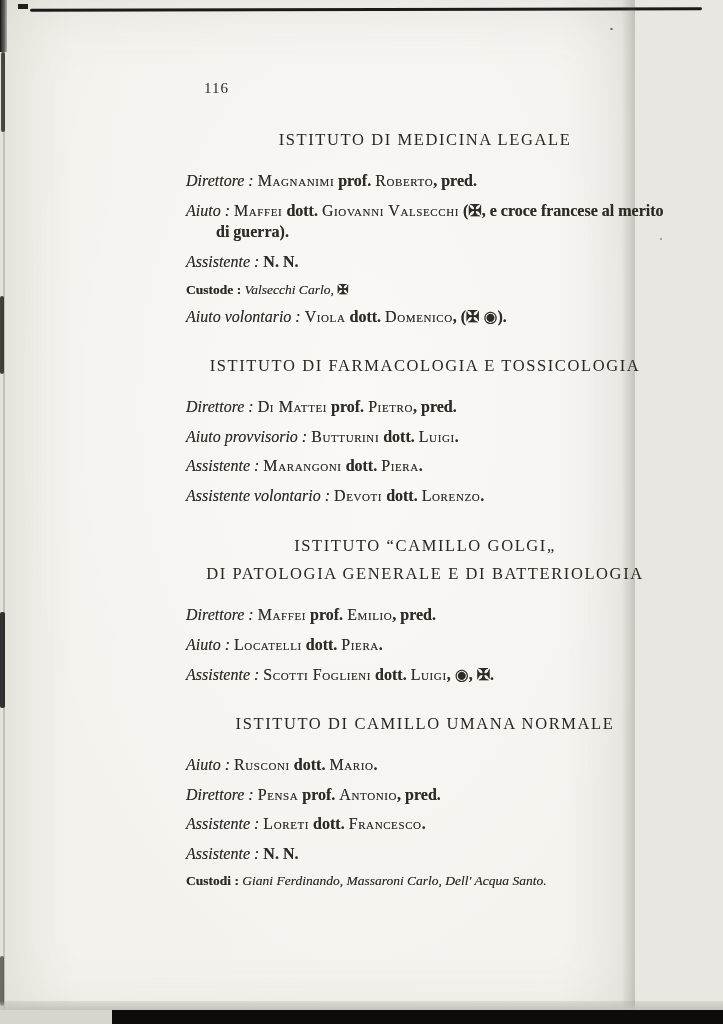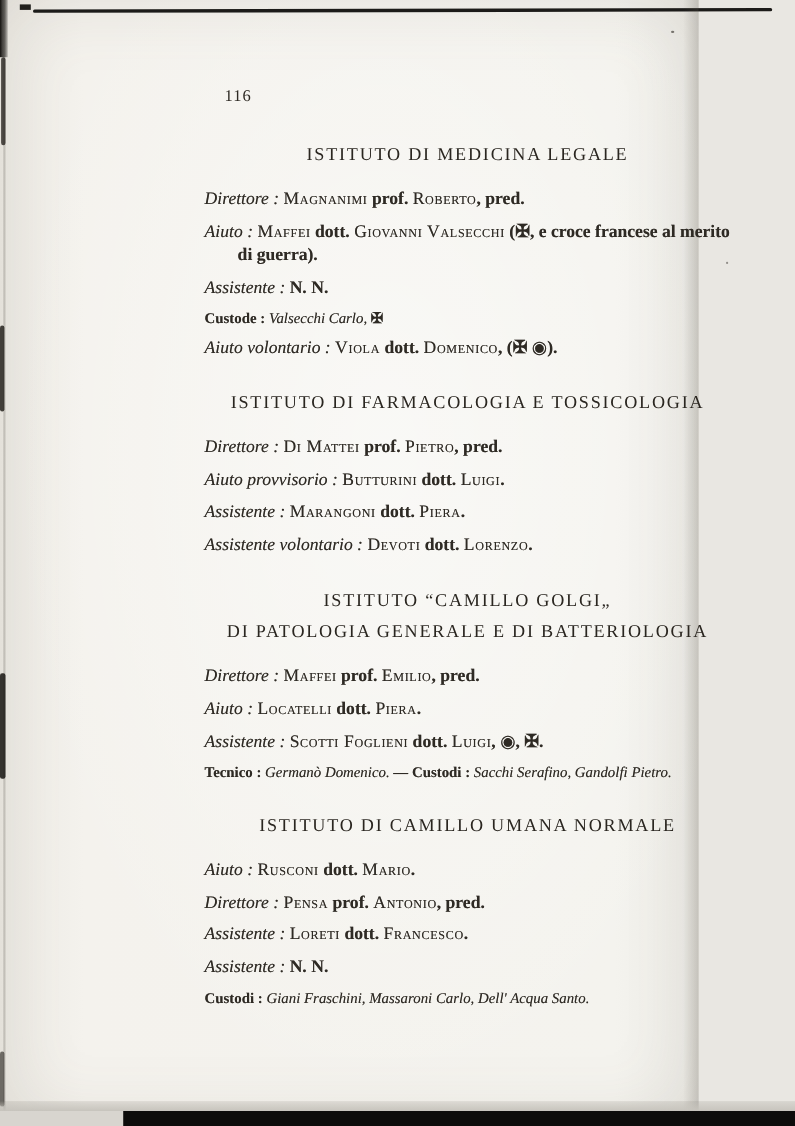--- a/index.html
+++ b/index.html
@@ -115,28 +115,27 @@
           <p class="entry"><span class="it">Assistente volontario : </span><span class="sc">Devoti</span><span class="rm"> dott. </span><span class="sc">Lorenzo</span><span class="rm">.</span></p>
         </section>
         <section>
           <h2 class="title">
             <div>ISTITUTO “CAMILLO GOLGI„</div>
             <div>DI PATOLOGIA GENERALE E DI BATTERIOLOGIA</div>
           </h2>
           <p class="entry"><span class="it">Direttore : </span><span class="sc">Maffei</span><span class="rm"> prof. </span><span class="sc">Emilio</span><span class="rm">, pred.</span></p>
           <p class="entry"><span class="it">Aiuto : </span><span class="sc">Locatelli</span><span class="rm"> dott. </span><span class="sc">Piera</span><span class="rm">.</span></p>
           <p class="entry"><span class="it">Assistente : </span><span class="sc">Scotti Foglieni</span><span class="rm"> dott. </span><span class="sc">Luigi</span><span class="rm">, ◉, ✠.</span></p>
-          <p class="entry small"><span class="rm">Tecnico : </span><span class="it">Germanò Domenico.</span><span class="rm"> — Custodi : </span><span class="it">Sacchi Serafino, Gandolfi Pietro.</span></p>
         </section>
         <section>
           <h2 class="title">
             <div>ISTITUTO DI CAMILLO UMANA NORMALE</div>
           </h2>
           <p class="entry"><span class="it">Aiuto : </span><span class="sc">Rusconi</span><span class="rm"> dott. </span><span class="sc">Mario</span><span class="rm">.</span></p>
           <p class="entry"><span class="it">Direttore : </span><span class="sc">Pensa</span><span class="rm"> prof. </span><span class="sc">Antonio</span><span class="rm">, pred.</span></p>
           <p class="entry"><span class="it">Assistente : </span><span class="sc">Loreti</span><span class="rm"> dott. </span><span class="sc">Francesco</span><span class="rm">.</span></p>
           <p class="entry"><span class="it">Assistente : </span><span class="rm">N. N.</span></p>
-          <p class="entry small"><span class="rm">Custodi : </span><span class="it">Giani Fraschini, Massaroni Carlo, Dell' Acqua Santo.</span></p>
+          <p class="entry small"><span class="rm">Custodi : </span><span class="it">Giani Ferdinando, Massaroni Carlo, Dell' Acqua Santo.</span></p>
         </section>
       </div>
   </main>
 
 </div>
 
 </body></html>

